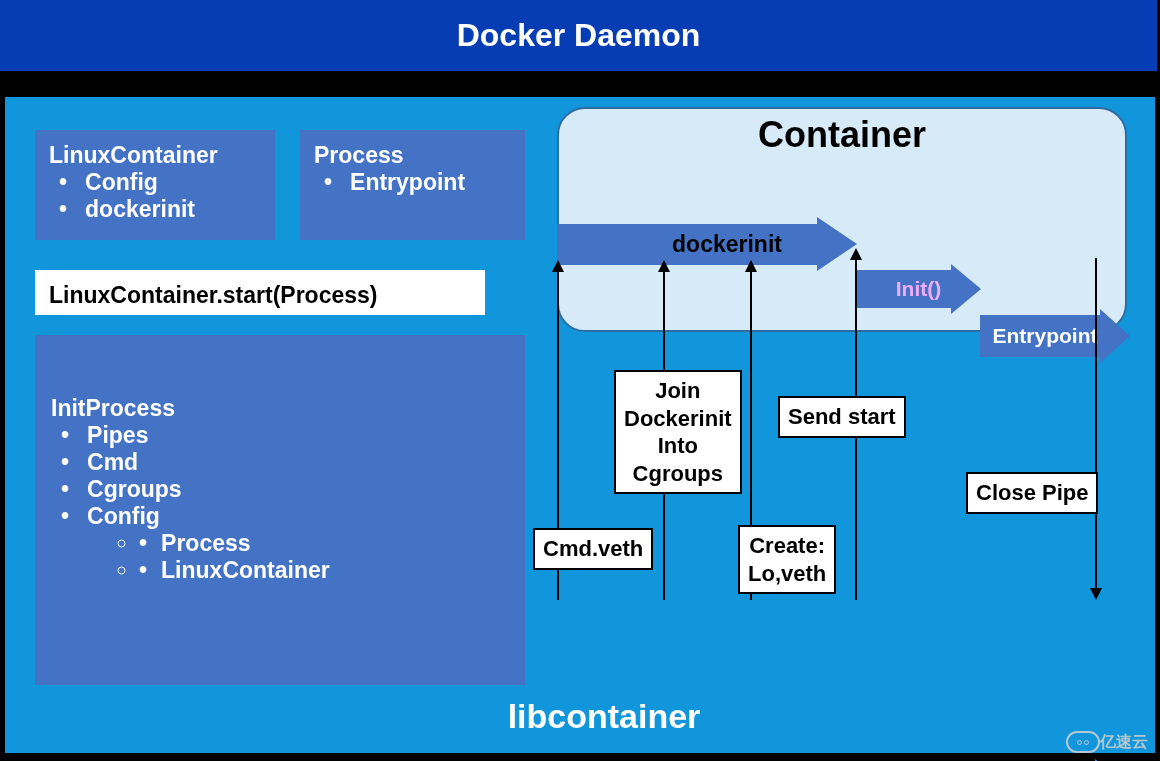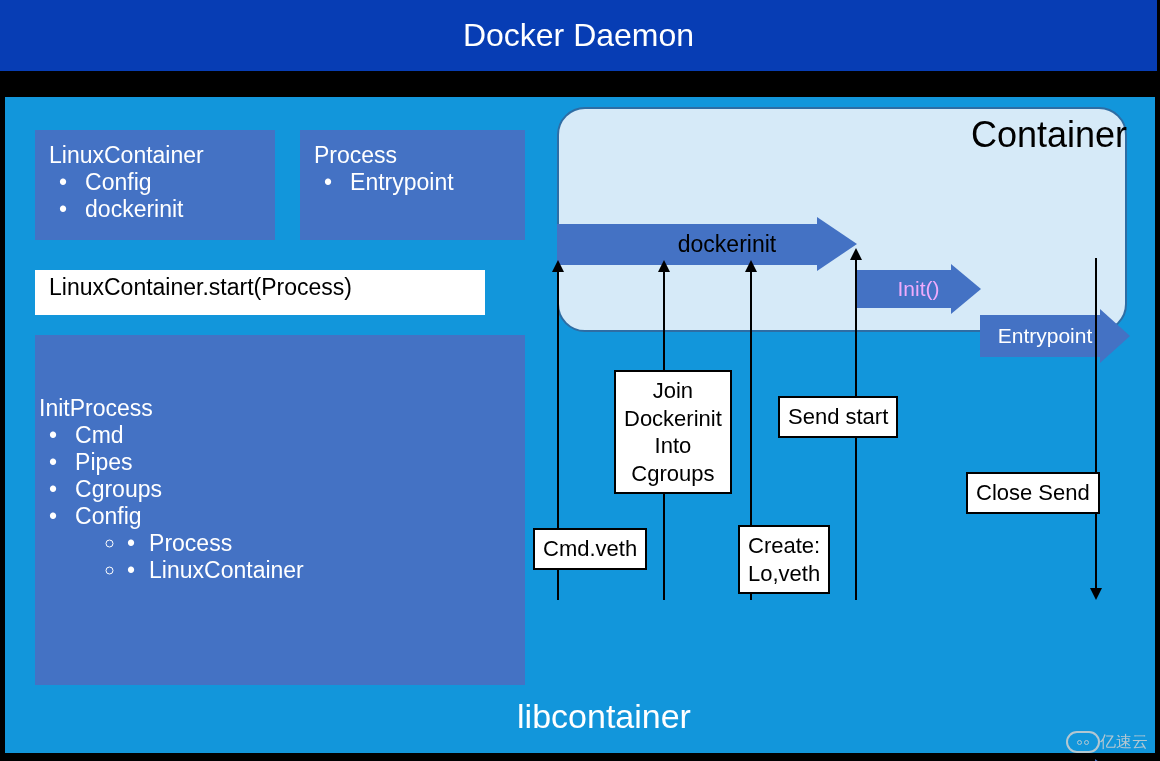--- a/index.html
+++ b/index.html
@@ -1,15 +1,15 @@
 <!DOCTYPE html>
 <html><head>
 <meta charset="utf-8">
 <style>
-  * { box-sizing: border-box; margin: 0; padding: 0; }
+  * { box-sizing: border-box; margin: 0; padding: 0; font-weight: bold; }
   body { font-family: Arial, "Helvetica Neue", sans-serif; background: #000; width: 1160px; height: 761px; position: relative; overflow: hidden; }
   
   .daemon-header {
     position: absolute; top: 0; left: 0; width: 1157px; height: 71px;
     background: #073db4; color: #fff; font-size: 32px;
     display: flex; align-items: center; justify-content: center;
   }
 
   .main-area {
     position: absolute; top: 97px; left: 5px; width: 1150px; height: 656px;
@@ -19,37 +19,37 @@
   .box-lc {
     position: absolute; top: 130px; left: 35px; width: 240px; height: 110px;
     background: #4472c4; color: #fff; padding: 12px 14px 12px 14px; font-size: 23px;
   }
   .box-pr {
     position: absolute; top: 130px; left: 300px; width: 225px; height: 110px;
     background: #4472c4; color: #fff; padding: 12px 14px; font-size: 23px;
   }
   .box-start {
     position: absolute; top: 270px; left: 35px; width: 450px; height: 45px;
-    background: #fff; color: #000; padding: 4px 14px; font-size: 23px;
+    background: #fff; color: #000; padding: 12px 14px; font-size: 23px;
   }
   .box-init {
     position: absolute; top: 335px; left: 35px; width: 490px; height: 350px;
-    background: #4472c4; color: #fff; padding: 60px 16px 16px 4px; font-size: 23px;
+    background: #4472c4; color: #fff; padding: 60px 16px 16px 16px; font-size: 23px;
   }
   .bullets { list-style: none; }
   .bullets li::before { content: "•"; margin: 0 18px 0 10px; }
   .bullets .sub li::before { content: "•"; margin: 0 14px 0 0; }
   .bullets .sub { margin-left: 88px; }
 
   .container-box {
     position: absolute; top: 107px; left: 557px; width: 570px; height: 225px;
     background: #d6eaf8; border: 2px solid #2e6da4; border-radius: 28px;
   }
   .container-title {
-    position: absolute; top: 114px; left: 557px; width: 570px; text-align: right;
+    position: absolute; top: 114px; left: 557px; width: 570px; text-align: center;
     font-size: 36px; color: #000;
   }
 
   .arrow-di { position: absolute; top: 217px; left: 557px; width: 300px; height: 55px; }
   .arrow-in { position: absolute; top: 209px; left: 856px; width: 125px; height: 50px; }
   .arrow-ep { position: absolute; top: 204px; left: 980px; width: 150px; height: 54px; }
   .arrow-ipr { position: absolute; top: 600px; left: 525px; width: 608px; height: 56px; }
 
   .arrow { position: relative; }
   .arrow-body { position: absolute; top: 12%; left: 0; height: 76%; background: #4472c4; }
@@ -128,22 +128,22 @@
   </ul>
 </div>
 
 <div class="box-start">
   <span>LinuxContainer.start(Process)</span>
 </div>
 
 <div class="box-init">
   <div>InitProcess</div>
   <ul class="bullets">
+    <li>Pipes</li>
     <li>Cmd</li>
-    <li>Pipes</li>
     <li>Cgroups</li>
     <li>Config</li>
     <ul class="sub">
       <li>Process</li>
       <li>LinuxContainer</li>
     </ul>
   </ul>
 </div>
 
 <div class="container-box"></div>
@@ -176,21 +176,21 @@
 <div class="vline down" style="left:1095px; top:258px; height:330px;"></div>
 
 <div class="note" style="left:533px; top:500px;">Cmd.veth</div>
 <div class="note" style="left:614px; top:342px; white-space:pre;">Join
 Dockerinit
 Into
 Cgroups</div>
 <div class="note" style="left:738px; top:497px; white-space:pre;">Create:
 Lo,veth</div>
 <div class="note" style="left:778px; top:368px;">Send start</div>
-<div class="note" style="left:966px; top:444px;">Close Send</div>
+<div class="note" style="left:966px; top:444px;">Close Pipe</div>
 
 <div class="lib-label">libcontainer</div>
 
 <div class="watermark">
   <div class="wm-logo">
       <span></span>
       <span></span>
     </div>
   <span>亿速云</span>
 </div>

